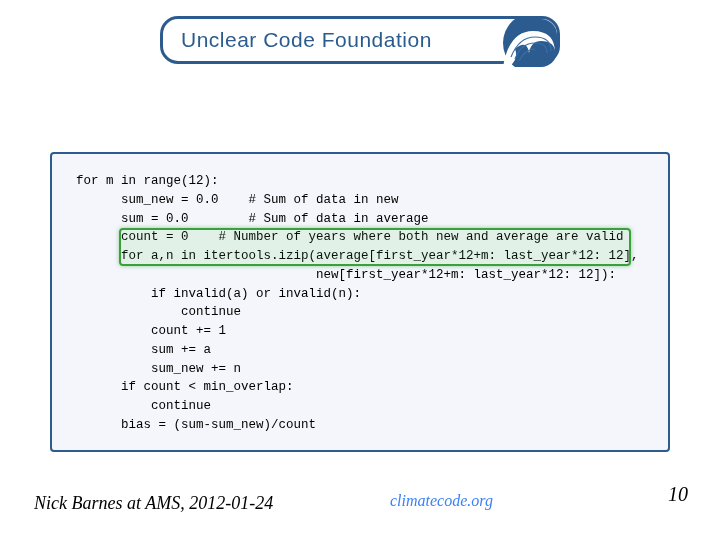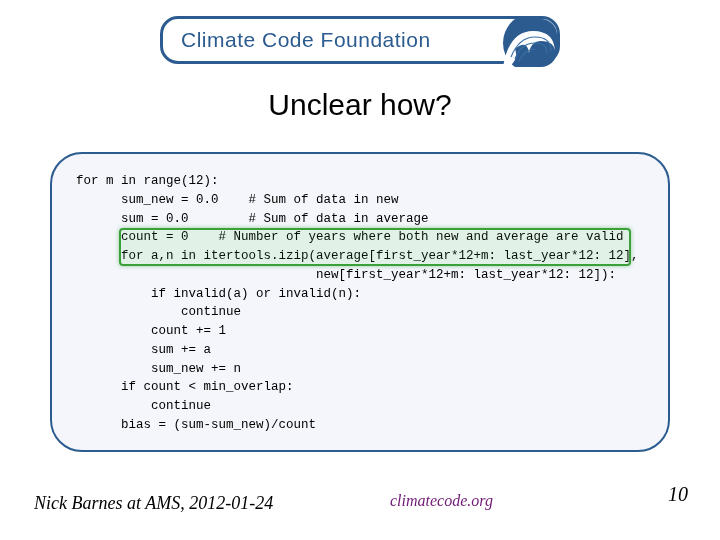--- a/index.html
+++ b/index.html
@@ -12,57 +12,56 @@
   .logo-text { color: #2b5b8f; font-size: 21px; font-weight: 500; letter-spacing: 0.5px; margin-left: 18px; font-family: 'Trebuchet MS', Arial, sans-serif; }
   .logo-wave { position: absolute; right: -2px; top: -2px; width: 100px; height: 52px; }
   .logo-wave circle.outer { fill: #2b5b8f; }
   .logo-wave .wave-shape { fill: #fff; }
   .logo-wave .wave-curl { stroke: #3a6fa5; stroke-width: 1.2; fill: none; }
 
   
   .title { position: absolute; top: 88px; left: 0; right: 0; text-align: center; font-size: 30px; color: #000; font-family: Arial, sans-serif; }
 
   
-  .code-card { position: absolute; top: 152px; left: 50px; width: 620px; height: 300px; border: 2px solid #2b5b8f; border-radius: 32px; background: #f4f6fb; padding: 18px 24px 20px 24px; }
+  .code-card { position: absolute; top: 152px; left: 50px; width: 620px; height: 300px; border: 2px solid #2b5b8f; border-radius: 4px; background: #f4f6fb; padding: 18px 24px 20px 24px; }
   .code { font-family: "Courier New", Courier, monospace; font-size: 12.5px; line-height: 1.5; color: #000; white-space: pre; position: relative; }
 
   
   .highlight-box { position: absolute; border: 2px solid #3aa03a; background: rgba(73, 192, 73, 0.10); border-radius: 4px; pointer-events: none; box-shadow: 0 0 4px rgba(58,160,58,0.5); }
 
   
   .footer-left { position: absolute; bottom: 26px; left: 34px; font-style: italic; font-size: 18px; font-family: Georgia, 'Times New Roman', serif; color: #000; text-align: right; }
-  .footer-center { position: absolute; bottom: 30px; left: 50%; transform: translateX(30px); font-style: italic; font-size: 16px; font-family: Georgia, 'Times New Roman', serif; color: #701a75; }
+  .footer-center { position: absolute; bottom: 30px; left: 50%; transform: translateX(30px); font-style: italic; font-size: 16px; font-family: Georgia, 'Times New Roman', serif; color: #3b82f6; }
   .footer-right { position: absolute; bottom: 34px; right: 32px; font-style: italic; font-size: 20px; font-family: Georgia, 'Times New Roman', serif; color: #000; }
 </style>
 </head>
 <body>
 
 <div class="slide">
 
   <div class="logo-wrap">
     <div class="logo-pill">
-      <span class="logo-text">Climate Code Foundation</span>
+      <span class="logo-text">Unclear Code Foundation</span>
       <svg class="logo-wave" viewBox="0 0 100 52">
         <defs>
             <clipPath id="pillclip">
               <rect x="0" y="2" width="98" height="48" rx="16"></rect>
             </clipPath>
           </defs>
         <g clip-path="url(#pillclip)">
           <circle class="outer" cx="74" cy="26" r="30"></circle>
           <path class="wave-shape" d="M44,50 Q50,14 74,14 Q96,14 96,36 Q96,24 82,24 Q72,24 70,36 Q68,22 56,32 Q60,42 50,50 Z"></path>
           <path class="wave-curl" d="M52,40 Q60,20 76,20 Q92,20 92,34"></path>
           <path class="wave-curl" d="M56,42 Q62,26 76,26 Q88,26 88,36"></path>
           <path class="wave-curl" d="M60,44 Q66,32 76,32"></path>
         </g>
       </svg>
     </div>
   </div>
 
-  <div class="title">Unclear how?</div>
 
   <div class="code-card">
     <div class="code" id="code-block">for m in range(12):
       sum_new = 0.0    # Sum of data in new
       sum = 0.0        # Sum of data in average
       count = 0    # Number of years where both new and average are valid
       for a,n in itertools.izip(average[first_year*12+m: last_year*12: 12],
                                 new[first_year*12+m: last_year*12: 12]):
           if invalid(a) or invalid(n):
               continue

